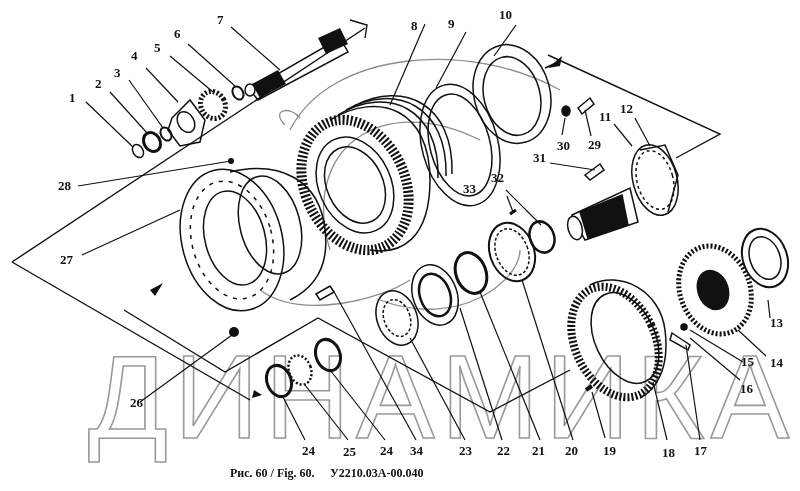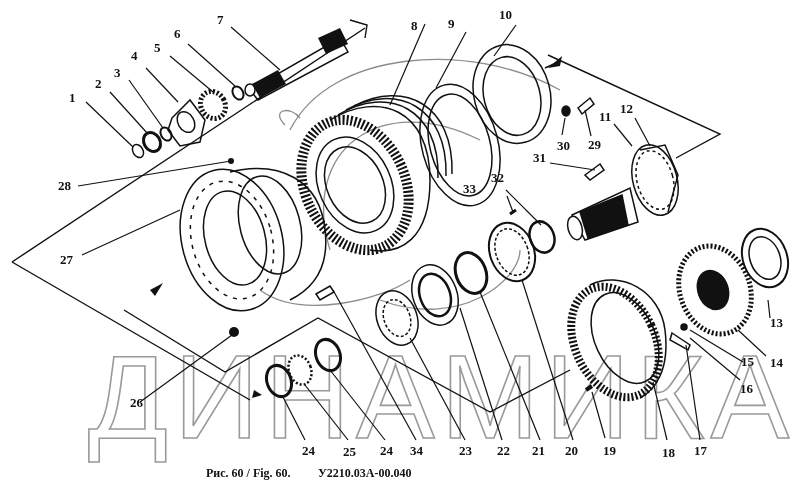--- a/index.html
+++ b/index.html
@@ -206,15 +206,15 @@
     <text class="lbl" x="58" y="190">28</text>
     <text class="lbl" x="588" y="149">29</text>
     <text class="lbl" x="557" y="150">30</text>
     <text class="lbl" x="533" y="162">31</text>
     <text class="lbl" x="491" y="182">32</text>
     <text class="lbl" x="463" y="193">33</text>
     <text class="lbl" x="410" y="455">34</text>
   </g>
 </svg>
 
-<div class="cap" style="left:206px;">Рис. 60 / Fig. 60.</div>
-<div class="cap" style="left:318px;">У2210.03А-00.040</div>
+<div class="cap" style="left:230px;">Рис. 60 / Fig. 60.</div>
+<div class="cap" style="left:330px;">У2210.03А-00.040</div>
 </div>
 
 </body></html>

